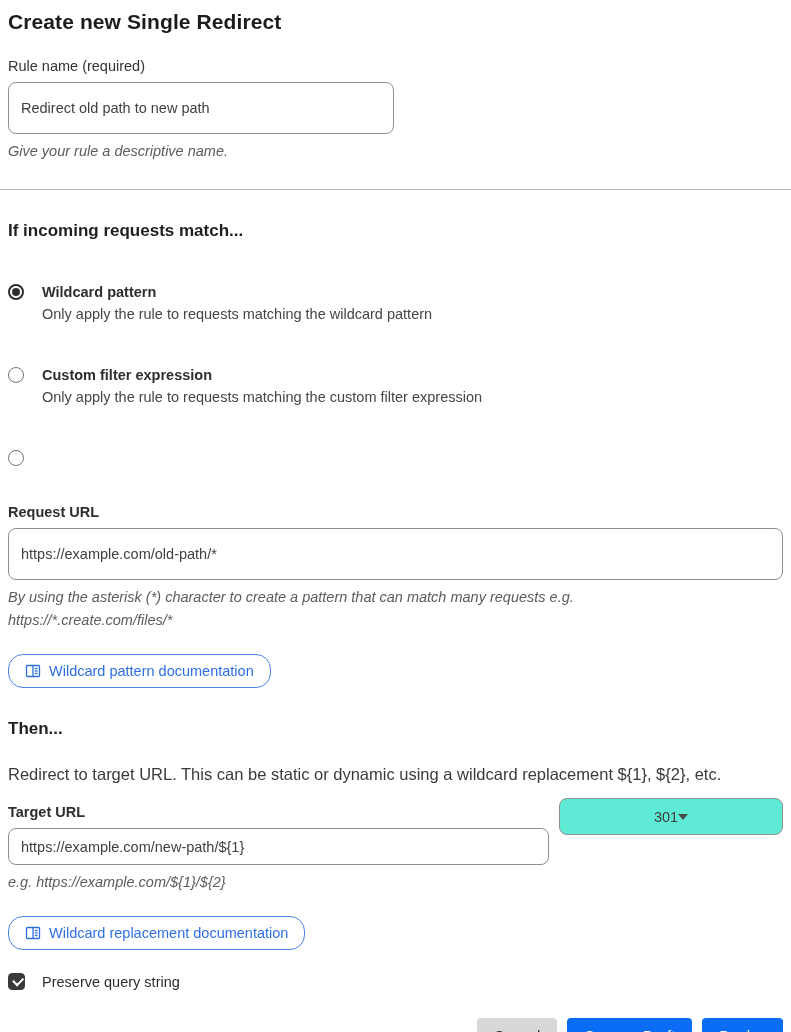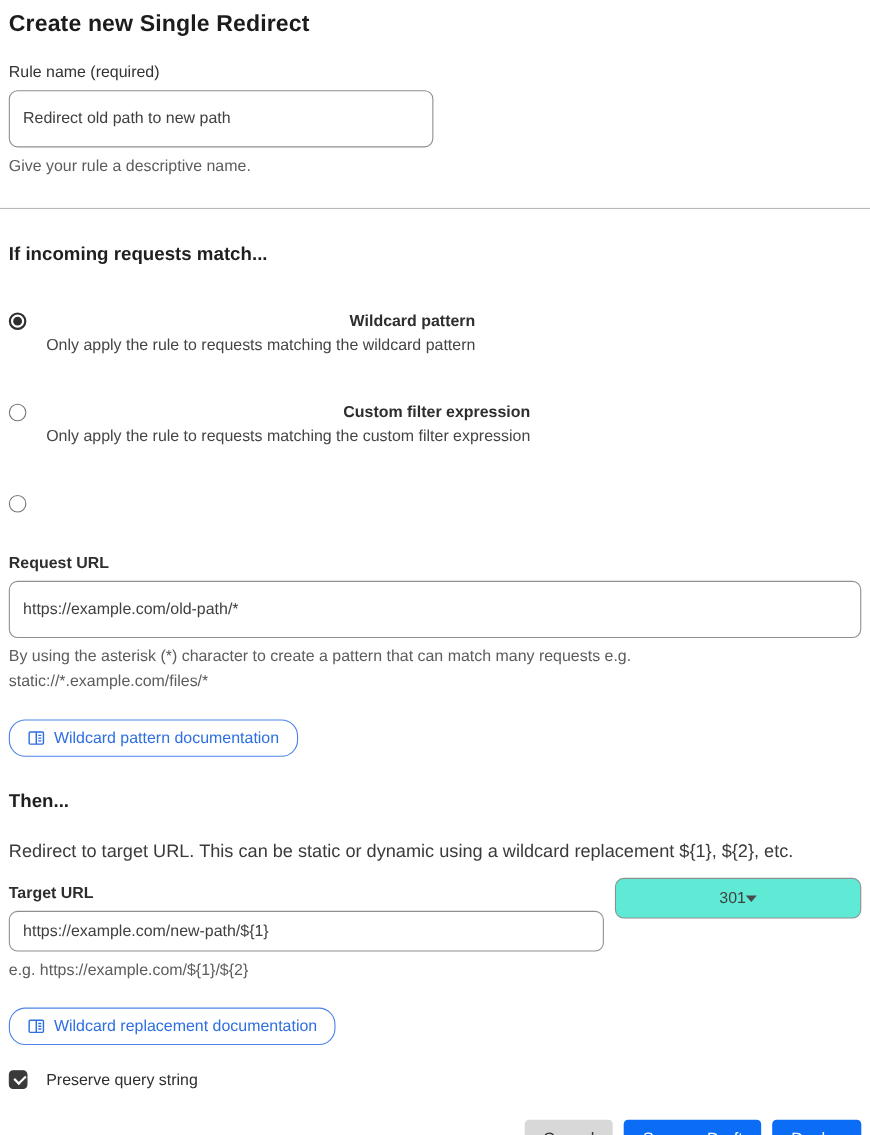--- a/index.html
+++ b/index.html
@@ -29,21 +29,21 @@
     font-family:"Liberation Sans", sans-serif;
     font-size:14.5px;
     color:#404040;
     padding:0 12px;
     outline:none;
     background:#fff;
     width:100%;
   }
   .rule-name-input { width:386px !important; }
   .helper {
-    font-size:14.5px; color:#5c5c5c; margin-top:6px; line-height:23px;
+    font-size:14.5px; color:#5c5c5c; margin-top:6px; line-height:23px;font-style:italic;
   }
   .divider {
     border:none; border-top:1.5px solid #b9b9b9;
     margin:26px -8px 0 -8px;
   }
   .section-heading {
     font-size:17px; font-weight:700; color:#1f1f1f; margin-top:31px;
   }
   .radio-group { margin-top:40px; }
   .radio-item {
@@ -57,21 +57,21 @@
     margin-top:3px;
     position:relative;
     background:#fff;
   }
   .radio.checked { border-color:#2f2f2f; border-width:2px; }
   .radio.checked::after {
     content:""; position:absolute;
     left:50%; top:50%; transform:translate(-50%,-50%);
     width:8px; height:8px; border-radius:50%; background:#2f2f2f;
   }
-  .radio-text { margin-left:18px;text-align:right; }
+  .radio-text { margin-left:18px; }
   .radio-label { font-size:14.5px; font-weight:700; color:#2e2e2e; line-height:22px; }
   .radio-desc  { font-size:14.5px; color:#454545; line-height:23px; }
   .request-url-label { margin-top:8px; }
   .doc-pill {
     margin-top:22px;
     display:inline-flex; align-items:center; gap:8px;
     height:29px; padding:16px 16px;
     background:#fff;
     border:1px solid #4d82e8;
     border-radius:15px;
@@ -167,21 +167,21 @@
   </div>
   <div class="radio-item">
     <span class="radio"></span>
   </div>
 </div>
 
 <div class="field-label semibold request-url-label">Request URL</div>
 <input type="text" class="text-input" value="https://example.com/old-path/*" style="">
 <div class="helper">
   <div>By using the asterisk (*) character to create a pattern that can match many requests e.g.</div>
-  <div>static://*.example.com/files/*</div>
+  <div>https://*.create.com/files/*</div>
 </div>
 
 <button class="doc-pill">
   <span>
     <svg width="16" height="16" viewBox="0 0 16 16" fill="none" stroke="#2e6fe0" stroke-width="1.3">
       <rect x="1.5" y="2.5" width="13" height="11" rx="1"></rect>
       <line x1="8" y1="2.5" x2="8" y2="13.5"></line>
       <line x1="9.8" y1="5.5" x2="12.6" y2="5.5"></line>
       <line x1="9.8" y1="8" x2="12.6" y2="8"></line>
       <line x1="9.8" y1="10.5" x2="12.6" y2="10.5"></line>

